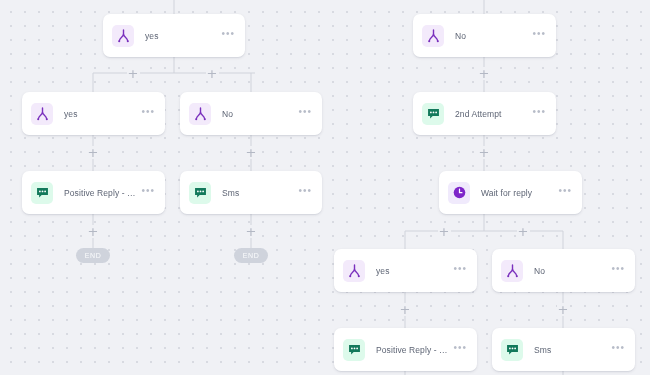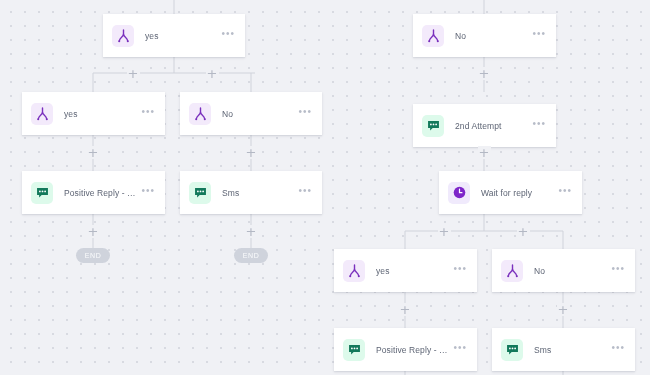--- a/index.html
+++ b/index.html
@@ -22,21 +22,21 @@
     position: absolute;
     left: 0;
     top: 0;
     width: 650px;
     height: 375px;
     pointer-events: none;
   }
   .node {
     position: absolute;
     background: #ffffff;
-    border-radius: 0;
+    border-radius: 7px;
     box-shadow: 0 1px 3px rgba(25,30,60,0.10), 0 1px 1px rgba(25,30,60,0.05);
     display: flex;
     align-items: center;
     box-sizing: border-box;
     padding: 0 10px 0 9px;
   }
   .node-icon {
     width: 22px;
     height: 22px;
     border-radius: 5px;
@@ -184,21 +184,21 @@
         <div class="node-icon icon-branch">
           <svg width="15" height="15" viewBox="0 0 16 16">
             <path d="M8 2 L8 6 M8 6 C8 10, 4.2 9.5, 3.6 13.6 M8 6 C8 10, 11.8 9.5, 12.4 13.6" stroke="#7a30bd" stroke-width="1.5" stroke-linecap="round" fill="none"></path>
             <circle cx="3.4" cy="14.2" r="1.1" fill="#7a30bd"></circle>
             <circle cx="12.6" cy="14.2" r="1.1" fill="#7a30bd"></circle>
           </svg>
         </div>
         <div class="node-label">No</div>
         <div class="node-menu">•••</div>
       </div>
-      <div class="node" style="left: 413px; top: 104px; width: 143px; height: 43px; justify-content: space-between;">
+      <div class="node" style="left: 413px; top: 92px; width: 143px; height: 43px; justify-content: space-between;">
         <div class="node-icon icon-sms">
           <svg width="15" height="15" viewBox="0 0 16 16">
             <path d="M2.2 3.1 H13.8 V10.6 H7.1 L4.4 13.4 V10.6 H2.2 Z" fill="#13795b"></path>
             <circle cx="5.2" cy="6.8" r="0.95" fill="#ffffff"></circle>
             <circle cx="8" cy="6.8" r="0.95" fill="#ffffff"></circle>
             <circle cx="10.8" cy="6.8" r="0.95" fill="#ffffff"></circle>
           </svg>
         </div>
         <div class="node-label">2nd Attempt</div>
         <div class="node-menu">•••</div>

